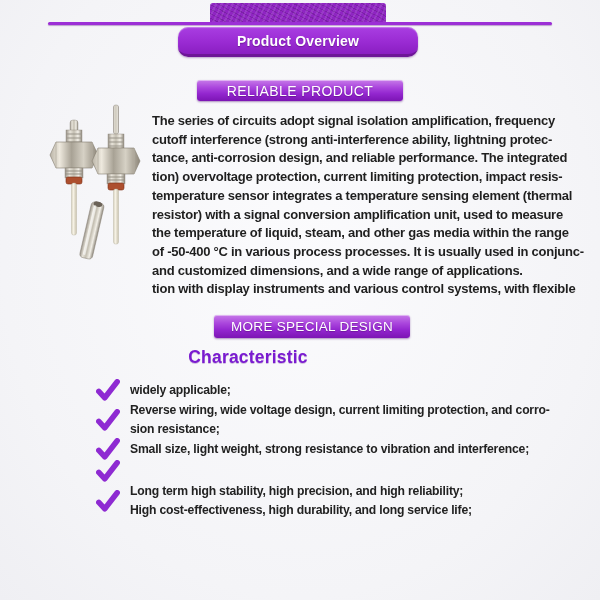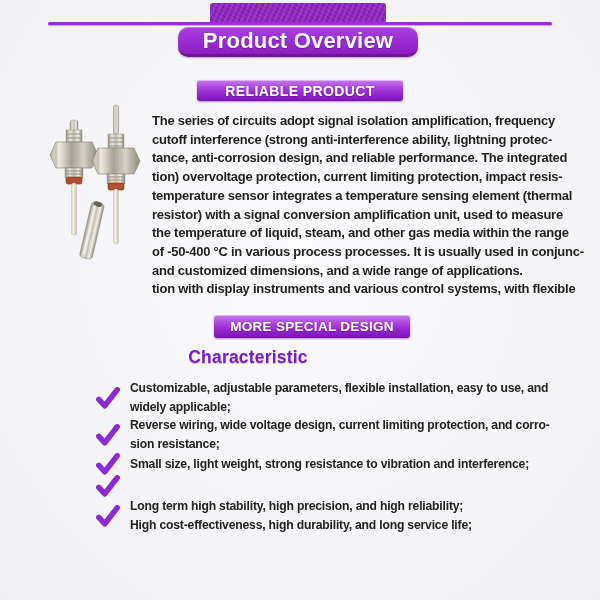--- a/index.html
+++ b/index.html
@@ -15,29 +15,29 @@
              repeating-linear-gradient(28deg,rgba(0,0,0,.14) 0 1px,rgba(0,0,0,0) 1px 4px);}
   .divider{position:absolute;left:48px;top:22px;width:504px;height:3px;z-index:2;
            background:#9c2fd6;border-radius:2px;box-shadow:0 1px 1px rgba(90,10,130,.35);}
 
   
   .title-banner{position:absolute;left:178px;top:27px;width:240px;height:27px;z-index:3;
         display:flex;align-items:center;justify-content:center;
         background:linear-gradient(180deg,#a93ee2 0%,#9a2bd3 55%,#8a1ec2 100%);
         border-radius:10px;border-bottom:3px solid #6d1697;
         box-shadow:inset 0 1px 1px rgba(255,255,255,.35),0 1px 2px rgba(80,10,120,.35);}
-  .title-banner span{color:#fff;font-weight:bold;font-size:22px;letter-spacing:.2px;
+  .title-banner span{color:#fff;font-weight:bold;font-size:14px;letter-spacing:.2px;
         text-shadow:0 1px 1px rgba(70,10,100,.5);}
 
   
   .banner-sm{position:absolute;display:flex;align-items:center;justify-content:center;
         background:linear-gradient(180deg,#c77ae9 0%,#ab47dd 35%,#9326cf 65%,#7c15b4 100%);
         border-radius:3px;
         box-shadow:inset 0 1px 0 rgba(255,255,255,.45),0 1px 2px rgba(80,10,120,.45);}
-  .banner-sm span{color:#fff;font-weight:bold;text-shadow:0 1px 1px rgba(70,10,100,.45);}
+  .banner-sm span{color:#fff;font-weight:normal;text-shadow:0 1px 1px rgba(70,10,100,.45);}
   .reliable{left:197px;top:80px;width:206px;height:21px;}
   .reliable span{font-size:14px;letter-spacing:.4px;}
   .more-design{left:214px;top:315px;width:196px;height:23px;}
   .more-design span{font-size:13.5px;letter-spacing:.3px;}
 
   
   .overview{position:absolute;left:152px;top:112px;width:400px;color:#1f1f1f;}
   .overview .pline{font-size:13px;line-height:18.7px;font-weight:600;
         letter-spacing:-0.25px;white-space:nowrap;}
 
@@ -148,21 +148,20 @@
 
   <div class="checklist">
 
     <div class="chk-row">
       <div class="chk-col">
         <svg width="24" height="22" viewBox="0 0 26 24">
             <path d="M3 13.5 L9.5 20.5 L23 3" stroke="#8e2ad2" stroke-width="6" fill="none" stroke-linecap="round" stroke-linejoin="round"></path>
           </svg>
       </div>
       <div class="chk-lines">
-        <div class="cline">Customizable, adjustable parameters, flexible installation, easy to use, and</div>
         <div class="cline">widely applicable;</div>
       </div>
     </div>
 
     <div class="chk-row">
       <div class="chk-col">
         <svg width="24" height="22" viewBox="0 0 26 24">
             <path d="M3 13.5 L9.5 20.5 L23 3" stroke="#8e2ad2" stroke-width="6" fill="none" stroke-linecap="round" stroke-linejoin="round"></path>
           </svg>
       </div>

